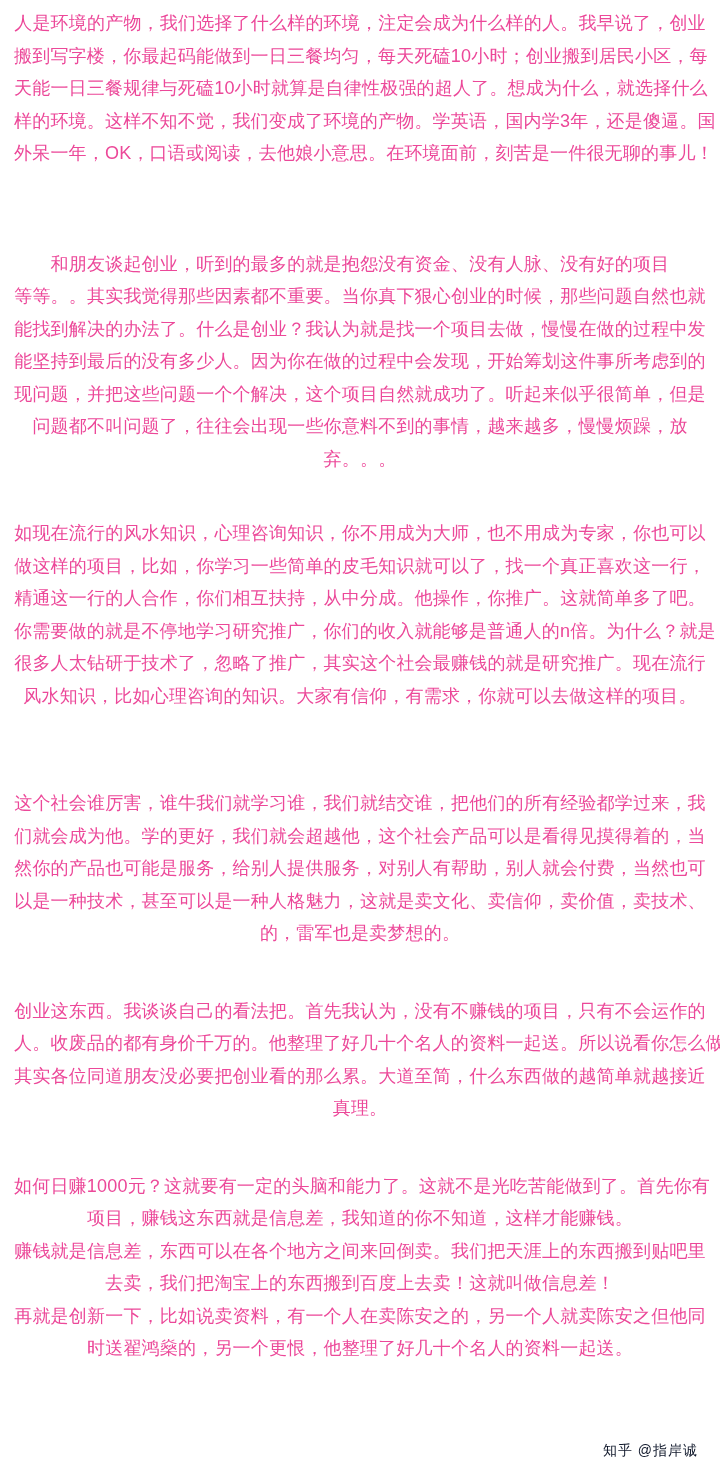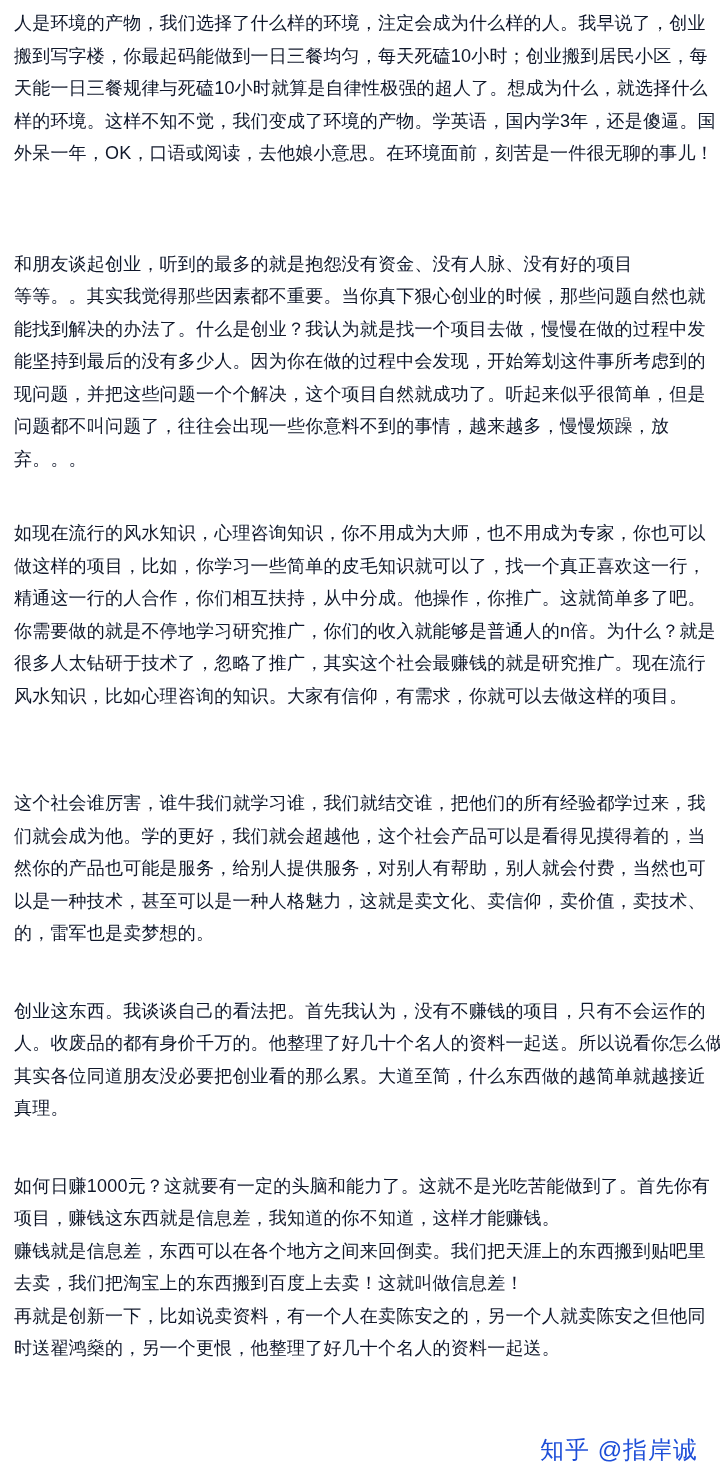--- a/index.html
+++ b/index.html
@@ -14,43 +14,44 @@
     overflow: hidden;
     font-family: "Liberation Sans", "DejaVu Sans", sans-serif;
   }
   .answer-body {
     position: absolute;
     top: 0;
     left: 0;
     width: 720px;
     padding: 7px 14px 0 14px;
     box-sizing: border-box;
-    color: #0f172a;
+    color: #ec4899;
+    text-align: center;
   }
   .paragraph {
     margin: 0;
   }
   
   .paragraph + .paragraph { margin-top: 45px; }
   .paragraph:nth-child(2) { margin-top: 78px; }
   .paragraph:nth-child(3) { margin-top: 42px; }
   .paragraph:nth-child(4) { margin-top: 75px; }
   .line {
     font-size: 18px;
     line-height: 32.5px;
     letter-spacing: 0.2px;
     white-space: nowrap;
   }
   .watermark {
     position: absolute;
     top: 1437px;
     right: 22px;
-    font-size: 24px;
+    font-size: 14px;
     line-height: 26px;
-    color: #1d4ed8;
+    color: #0f172a;
     letter-spacing: 1px;
     white-space: nowrap;
   }
 </style>
 </head>
 <body>
 
 <div class="answer-body">
     <div class="paragraph">
       <div class="line">人是环境的产物，我们选择了什么样的环境，注定会成为什么样的人。我早说了，创业</div>

